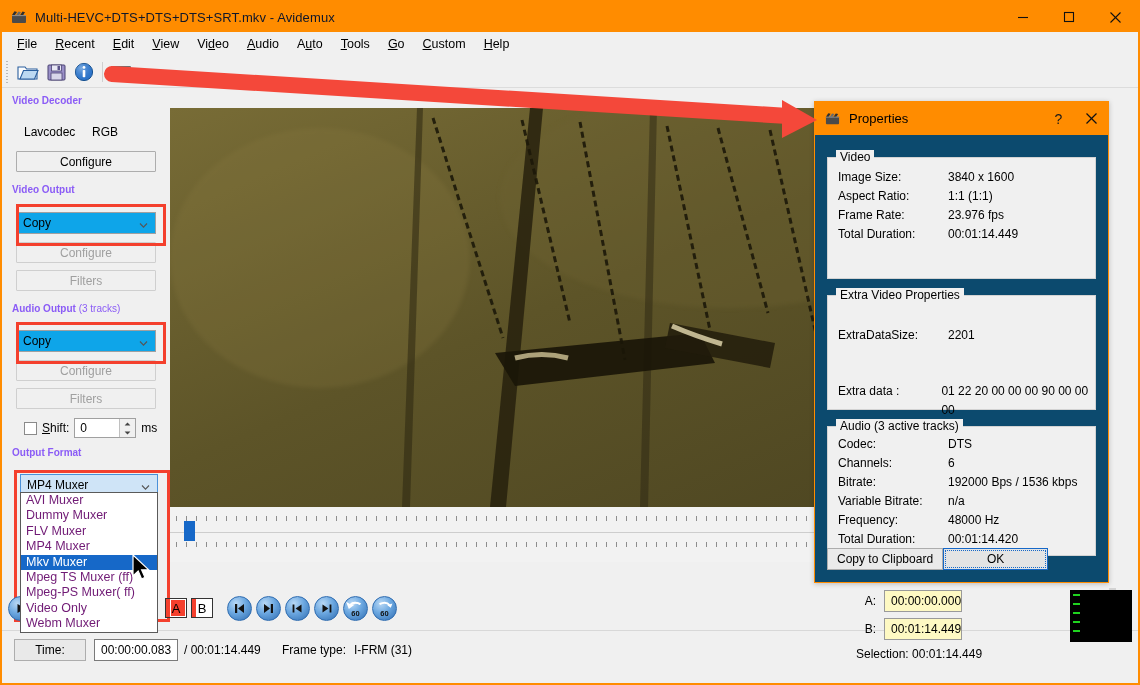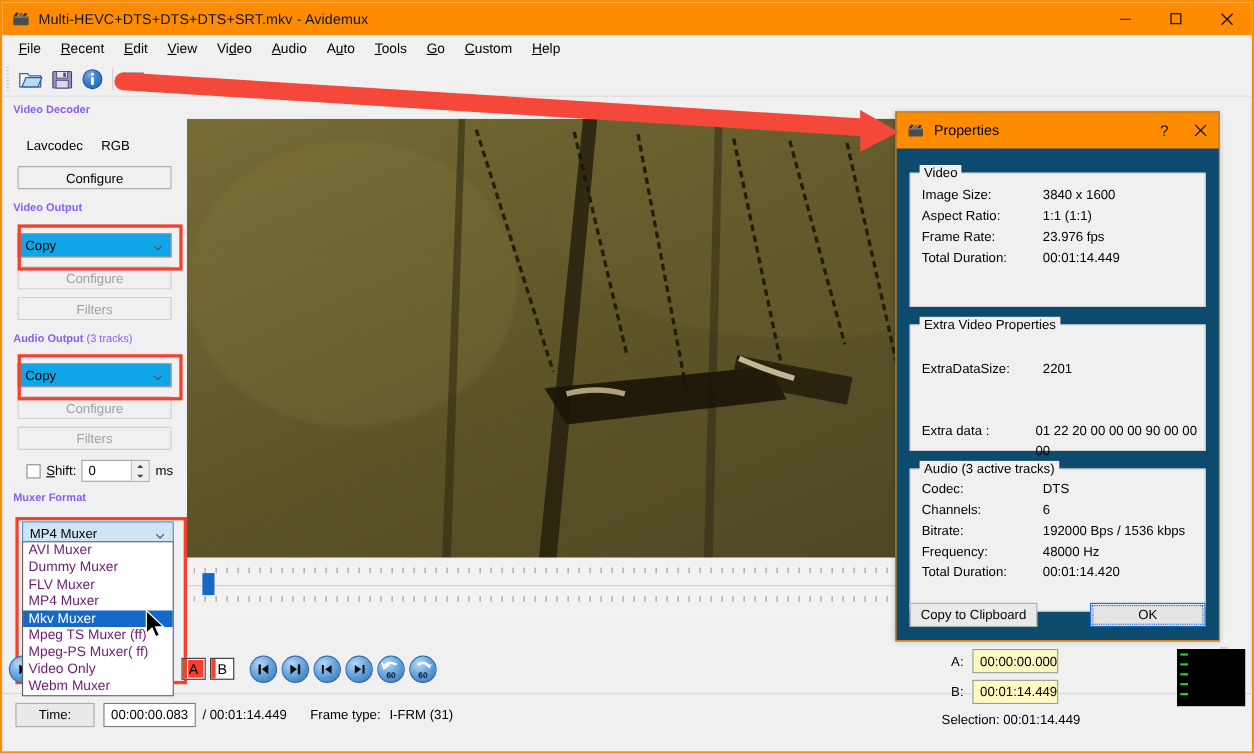--- a/index.html
+++ b/index.html
@@ -383,21 +383,21 @@
           <div>
               <svg width="7" height="4" viewBox="0 0 7 4">
                 <path d="M3.5 3.4 L0.6 0.6 L6.4 0.6 Z" fill="#444"></path>
               </svg>
             </div>
         </span>
       </span>
       <span style="font-size:12px;">ms</span>
     </div>
 
-    <div style="position:absolute;left:10px;top:358px;" class="sec-title">Muxer Format</div>
+    <div style="position:absolute;left:10px;top:358px;" class="sec-title">Output Format</div>
 
     <div class="combo hi" style="position:absolute;left:18px;top:385px;width:138px;">
       <span class="cval">MP4 Muxer</span>
       <span class="arrow">
         <svg width="9" height="9" viewBox="0 0 9 9">
             <path d="M1 3 L4.5 6.6 L8 3" fill="none" stroke="#555" stroke-width="1.1"></path>
           </svg>
       </span>
     </div>
   </div>
@@ -660,30 +660,34 @@
       </div>
       <div class="prow">
         <span class="pk">Channels:</span>
         <span class="pv">6</span>
       </div>
       <div class="prow">
         <span class="pk">Bitrate:</span>
         <span class="pv">192000 Bps / 1536 kbps</span>
       </div>
       <div class="prow">
+        <span class="pk">Variable Bitrate:</span>
+        <span class="pv">n/a</span>
+      </div>
+      <div class="prow">
         <span class="pk">Frequency:</span>
         <span class="pv">48000 Hz</span>
       </div>
       <div class="prow">
         <span class="pk">Total Duration:</span>
         <span class="pv">00:01:14.420</span>
       </div>
     </div>
 
-    <div style="position:absolute;left:12px;bottom:12px;right:12px;display:flex;justify-content:space-between;">
+    <div style="position:absolute;left:12px;bottom:12px;right:12px;display:flex;justify-content:flex-start;">
       <span class="btn-flat" style="padding:0 9px;background:#eaeaea;">Copy to Clipboard</span>
       <span class="btn-flat" style="width:105px;background:#e4e4e4;border:1px solid #1668c8;outline:1px dotted #1668c8;outline-offset:-3px;">OK</span>
     </div>
   </div>
 
   <svg id="red-arrow" viewBox="0 0 1140 685">
     <path d="M110 72 L786 114" stroke="#f4483a" stroke-width="16" stroke-linecap="round" fill="none"></path>
     <path d="M780 98 L815 118 L780 136 Z" fill="#f4483a"></path>
   </svg>
 

